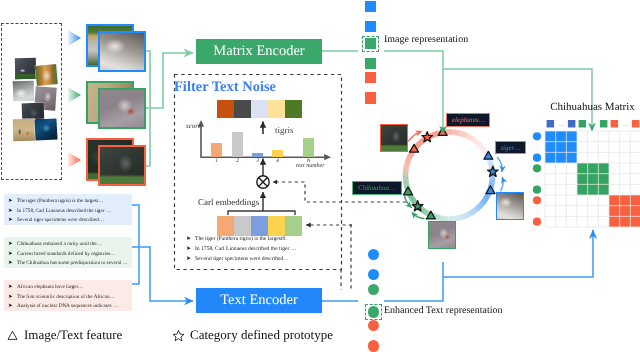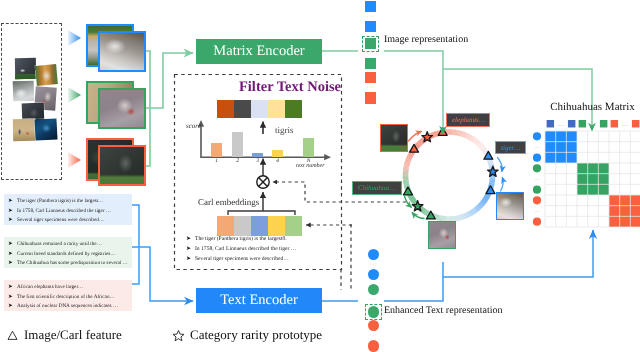--- a/index.html
+++ b/index.html
@@ -79,22 +79,22 @@
   .grp-eleph{left:86px;top:138px;}
   .grp-eleph .card{border-color:#f9603f;}
 
   
   .enc{display:flex;align-items:center;justify-content:center;color:#fff;
        font-family:"Liberation Serif",serif;}
   .enc-img{left:196px;top:39px;width:126px;height:25px;background:#3aa86b;font-size:14.5px;}
   .enc-txt{left:196px;top:288px;width:126px;height:25px;background:#2288fa;font-size:14.5px;}
 
   
-  .filter-title{left:174px;top:79px;width:167px;text-align:right;
-     font-weight:bold;font-size:14.5px;color:#701a75;font-family:"Liberation Serif",serif;}
+  .filter-title{left:174px;top:79px;width:167px;text-align:left;
+     font-weight:bold;font-size:14.5px;color:#3b82f6;font-family:"Liberation Serif",serif;}
   .blocks{display:flex;}
   .blocks > i{display:block;height:100%;}
   .rebuilt{left:217px;top:100px;width:85px;height:18px;}
   .embed{left:217px;top:216px;width:85px;height:20px;}
   .rebuild-label{left:275px;top:125px;font-size:9px;color:#444;
      font-family:"Liberation Serif",serif;}
   .score-label{left:186px;top:122px;font-size:7px;color:#333;font-style:italic;}
   .textnum-label{left:296px;top:163px;font-size:6px;color:#333;font-style:italic;}
   .bars{left:196px;top:126px;width:130px;height:31px;}
   .bars > i{position:absolute;bottom:0;}
@@ -128,21 +128,21 @@
   .repcol .hl .sq,.repcol .hl .ci{margin:0;}
   .rep-label{font-size:10px;color:#111;font-family:"Liberation Serif",serif;}
   .rep-label-img{left:384px;top:34px;}
   .rep-label-txt{left:384px;top:305px;}
 
   
   .thumb{box-sizing:border-box;border-width:1.6px;border-style:solid;}
   .th-eleph{left:380px;top:124px;width:28px;height:28px;border-color:#f9603f;}
   .th-tiger{left:496px;top:192px;width:28px;height:28px;border-color:#1f8bfc;}
   .th-dog{left:428px;top:221px;width:28px;height:28px;border-color:#35a462;}
-  .taglbl{box-sizing:border-box;border-width:1.1px;border-style:solid;background:#404040;
+  .taglbl{box-sizing:border-box;border-width:1.1px;border-style:solid;background:#0f172a;
      font-size:7px;font-style:italic;display:flex;align-items:center;
      padding-left:5px;font-family:"Liberation Serif",serif;z-index:4;}
   .tag-eleph{left:446px;top:113px;width:44px;height:14px;border-color:#f2705a;color:#f2705a;}
   .tag-tiger{left:495px;top:141px;width:31px;height:13px;border-color:#5aa8f7;color:#3d8fe0;}
   .tag-dog{left:352px;top:181px;width:50px;height:14px;border-color:#4cb87c;color:#35a462;}
 
   
   .matrix-title{left:545px;top:101px;width:95px;text-align:center;font-size:11px;color:#111;}
   .matrix-grid{left:545px;top:131px;width:96px;height:96px;}
   .matrix-cols{left:545px;top:117px;width:96px;height:11px;}
@@ -721,21 +721,21 @@
         <circle cx="6" cy="90.66666666666666" r="4.1" fill="#f9603f"></circle>
         <text x="6" y="18" text-anchor="middle" font-size="5.5" fill="#aaa" font-family="&quot;Liberation Sans&quot;, sans-serif">···</text>
         <text x="6" y="50" text-anchor="middle" font-size="5.5" fill="#aaa" font-family="&quot;Liberation Sans&quot;, sans-serif">···</text>
         <text x="6" y="81.99999999999999" text-anchor="middle" font-size="5.5" fill="#aaa" font-family="&quot;Liberation Sans&quot;, sans-serif">···</text>
       </svg></div>
 
   <div class="abs legend legend-1">
     <svg class="lg-ic" width="13" height="13" viewBox="0 0 13 13">
         <path d="M6.5 2.2 L11 10.4 L2 10.4 Z" fill="none" stroke="#222" stroke-width="0.9"></path>
       </svg>
-    <span>Image/Carl feature</span>
+    <span>Image/Text feature</span>
   </div>
   <div class="abs legend legend-2">
     <svg class="lg-ic" width="13" height="13" viewBox="0 0 13 13">
         <path d="M6.5 1.4 L8.05 5.1 L12 5.4 L8.95 7.95 L9.95 11.8 L6.5 9.7 L3.05 11.8 L4.05 7.95 L1 5.4 L4.95 5.1 Z" fill="none" stroke="#222" stroke-width="0.9" stroke-linejoin="round"></path>
       </svg>
-    <span>Category rarity prototype</span>
+    <span>Category defined prototype</span>
   </div>
 </div>
 
 </body></html>

